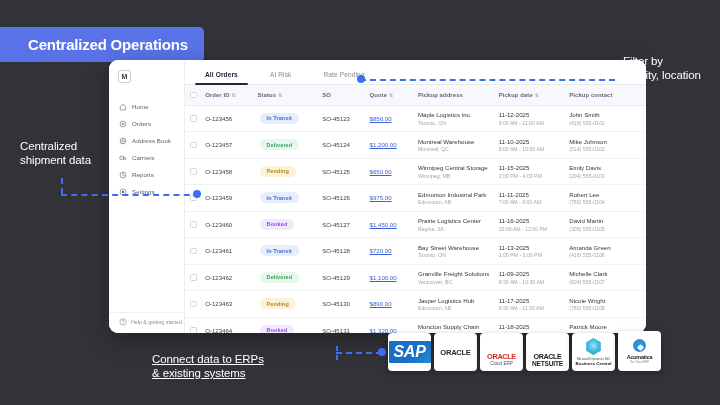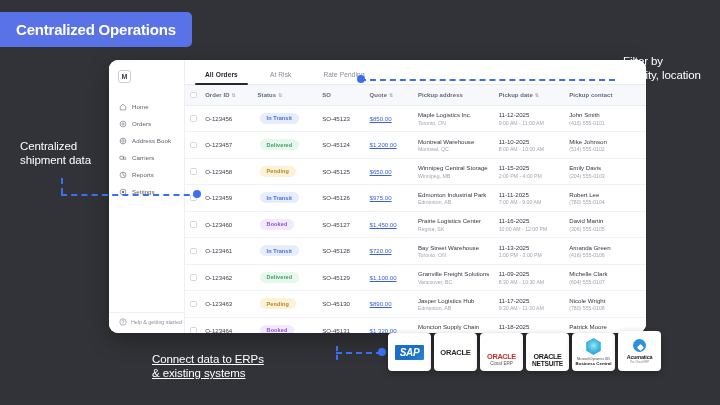--- a/index.html
+++ b/index.html
@@ -6,26 +6,26 @@
   html, body {
     width: 720px; height: 405px;
     overflow: hidden;
     background: #2f3136;
     font-family: "Liberation Sans", sans-serif;
   }
   #stage { position: relative; width: 720px; height: 405px; background: #323338; overflow: hidden; }
 
   
   .title-badge {
-    position: absolute; left: 0; top: 12px;
+    position: absolute; left: 0; top: 27px;
     background: #5a72e8;
     color: #ffffff;
     font-size: 15px; font-weight: bold;
     letter-spacing: -0.2px;
-    padding: 9px 16px 9px 16px;
+    padding: 9px 16px 9px 28px;
     border-radius: 0 5px 5px 0;
     white-space: nowrap;
   }
 
   
   .anno {
     position: absolute;
     color: #ffffff;
     font-size: 11.5px;
     line-height: 14px;
@@ -226,21 +226,21 @@
     border-radius: 4px;
     box-shadow: 0 2px 6px rgba(0,0,0,0.3);
     display: flex; align-items: center; justify-content: center;
     overflow: hidden;
     position: relative;
   }
   .erp-card.tall { height: 40px; }
 
   .sap {
     background: linear-gradient(135deg,#1a6fc4 0%, #1a6fc4 60%, #2a8ad6 100%);
-    color:#fff; font-weight:bold; font-size:10px; font-style:italic;
+    color:#fff; font-weight:bold; font-size:16px; font-style:italic;
     padding: 2px 5px; border-radius:1px; letter-spacing:-0.3px;
   }
   .epicor { color:#2a2a2a; font-size:7.6px; font-weight:bold; letter-spacing:-0.3px; }
   .orc-wrap { text-align:center; line-height:1;margin-top:16px; }
   .orc-red { color:#c63127; font-size:7.4px; font-weight:bold; letter-spacing:-0.4px; }
   .orc-sub { color:#555; font-size:4.6px; margin-top:1.5px; }
   .orc-blk { color:#1b1b1b; font-size:7.2px; font-weight:bold; letter-spacing:-0.4px; }
   .orc-ns  { color:#1b1b1b; font-size:6.6px; font-weight:bold; margin-top:1px; letter-spacing:-0.2px;}
   .ms-wrap { text-align:center; }
   .ms-hex {

